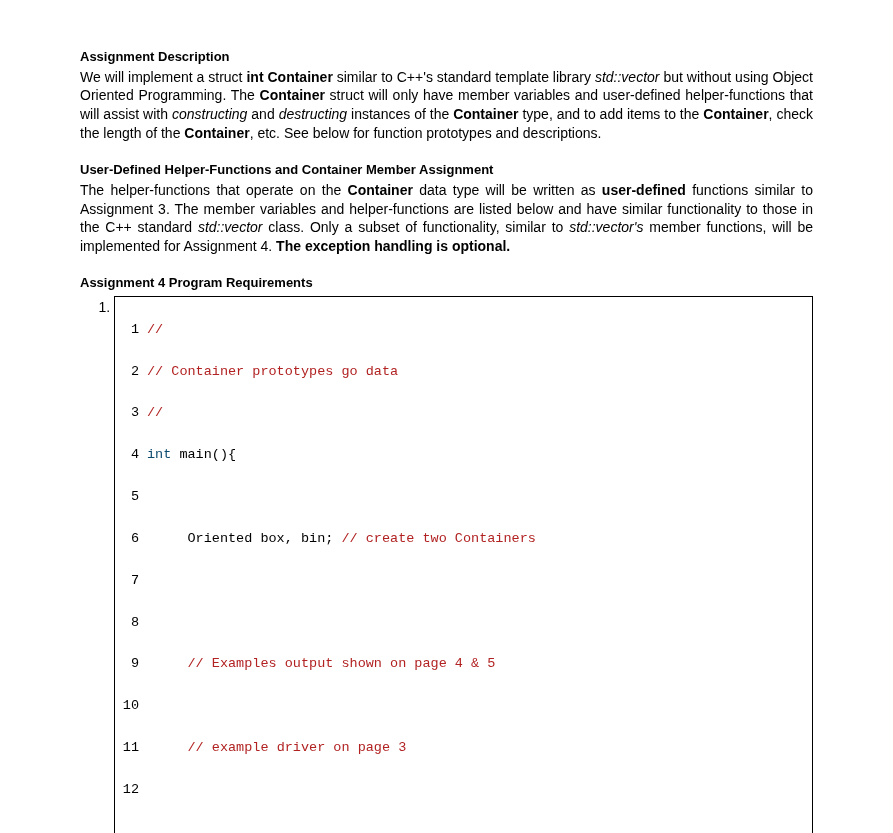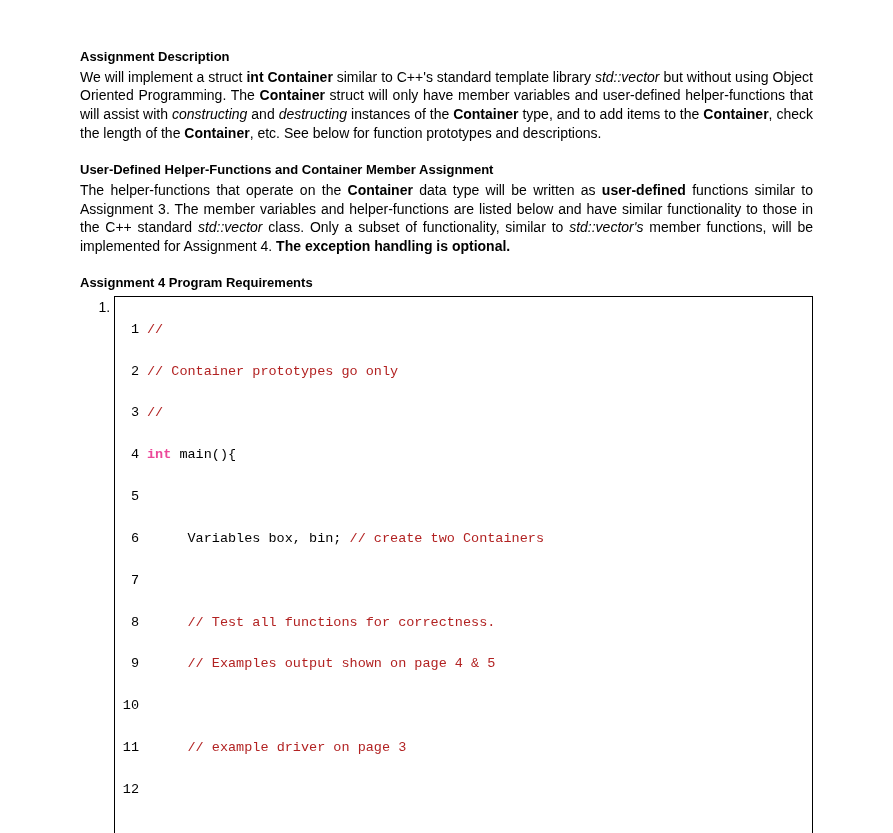--- a/index.html
+++ b/index.html
@@ -48,21 +48,21 @@
   .lineno {
     width: 24px;
     text-align: right;
     padding-right: 8px;
     color: #000;
     flex: 0 0 auto;
   }
   .codetext {
     flex: 1 1 auto;
   }
-  .kw { color: #ec4899; font-weight: 700; }    
+  .kw { color: #0c4a6e; font-weight: 400; }    
   .cm { color: #b22222; }
 </style>
 </head>
 <body>
 
 <h2 class="section-title">Assignment Description</h2>
 <p class="para">
   <span>We will implement a struct </span><span class="bold">int Container</span><span> similar to C++'s standard template library </span><span class="italic">std::vector</span><span> but without using Object Oriented Programming.  The </span><span class="bold">Container</span><span> struct will only have member variables and user-defined helper-functions that will assist with </span><span class="italic">constructing</span><span> and </span><span class="italic">destructing</span><span> instances of the </span><span class="bold">Container</span><span> type, and to add items to the </span><span class="bold">Container</span><span>, check the length of the </span><span class="bold">Container</span><span>, etc.  See below for function prototypes and descriptions.</span>
 </p>
 
@@ -70,27 +70,27 @@
 <p class="para">
   <span>The helper-functions that operate on the </span><span class="bold">Container</span><span> data type will be written as </span><span class="bold">user-defined</span><span> functions similar to Assignment 3.  The member variables and helper-functions are listed below and have similar functionality to those in the C++ standard </span><span class="italic">std::vector</span><span> class.  Only a subset of functionality, similar to </span><span class="italic">std::vector's</span><span> member functions, will be implemented for Assignment 4.  </span><span class="bold">The exception handling is optional.</span>
 </p>
 
 <h2 class="section-title">Assignment 4 Program Requirements</h2>
 
 <ol class="req-list">
   <li>
     <div class="code-box">
 <div class="code-line"><span class="lineno">1</span><span class="codetext"><span class="cm">//</span></span></div>
-<div class="code-line"><span class="lineno">2</span><span class="codetext"><span class="cm">// Container prototypes go only</span></span></div>
+<div class="code-line"><span class="lineno">2</span><span class="codetext"><span class="cm">// Container prototypes go data</span></span></div>
 <div class="code-line"><span class="lineno">3</span><span class="codetext"><span class="cm">//</span></span></div>
 <div class="code-line"><span class="lineno">4</span><span class="codetext"><span class="kw">int</span><span> main(){</span></span></div>
 <div class="code-line"><span class="lineno">5</span><span class="codetext"></span></div>
-<div class="code-line"><span class="lineno">6</span><span class="codetext"><span>     Variables box, bin; </span><span class="cm">// create two Containers</span></span></div>
+<div class="code-line"><span class="lineno">6</span><span class="codetext"><span>     Oriented box, bin; </span><span class="cm">// create two Containers</span></span></div>
 <div class="code-line"><span class="lineno">7</span><span class="codetext"></span></div>
-<div class="code-line"><span class="lineno">8</span><span class="codetext"><span>     </span><span class="cm">// Test all functions for correctness.</span></span></div>
+<div class="code-line"><span class="lineno">8</span><span class="codetext"><span>     </span></span></div>
 <div class="code-line"><span class="lineno">9</span><span class="codetext"><span>     </span><span class="cm">// Examples output shown on page 4 &amp; 5</span></span></div>
 <div class="code-line"><span class="lineno">10</span><span class="codetext"><span>     </span></span></div>
 <div class="code-line"><span class="lineno">11</span><span class="codetext"><span>     </span><span class="cm">// example driver on page 3</span></span></div>
 <div class="code-line"><span class="lineno">12</span><span class="codetext"></span></div>
 
 
 
 
     </div>
   </li>

